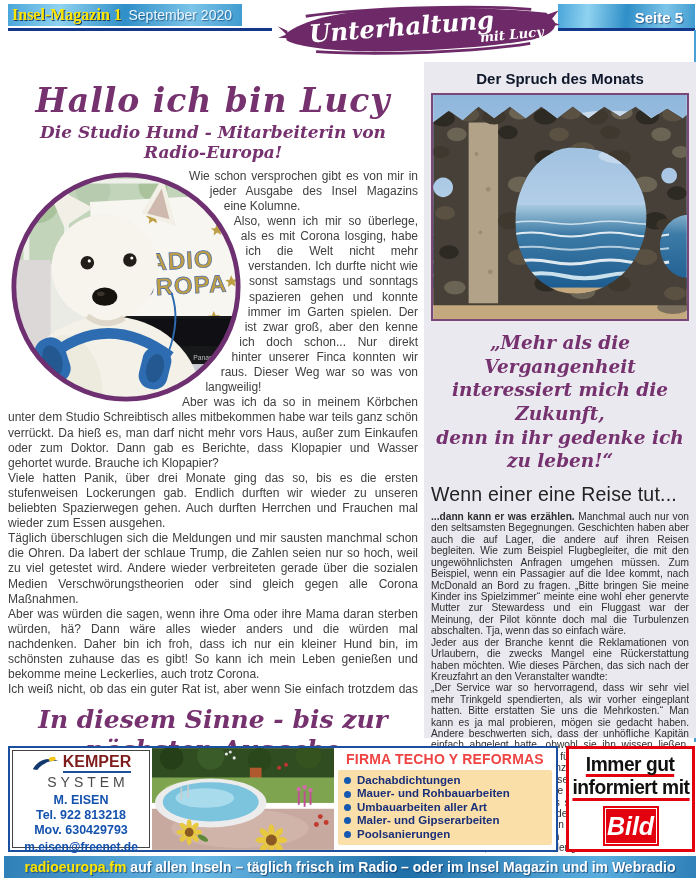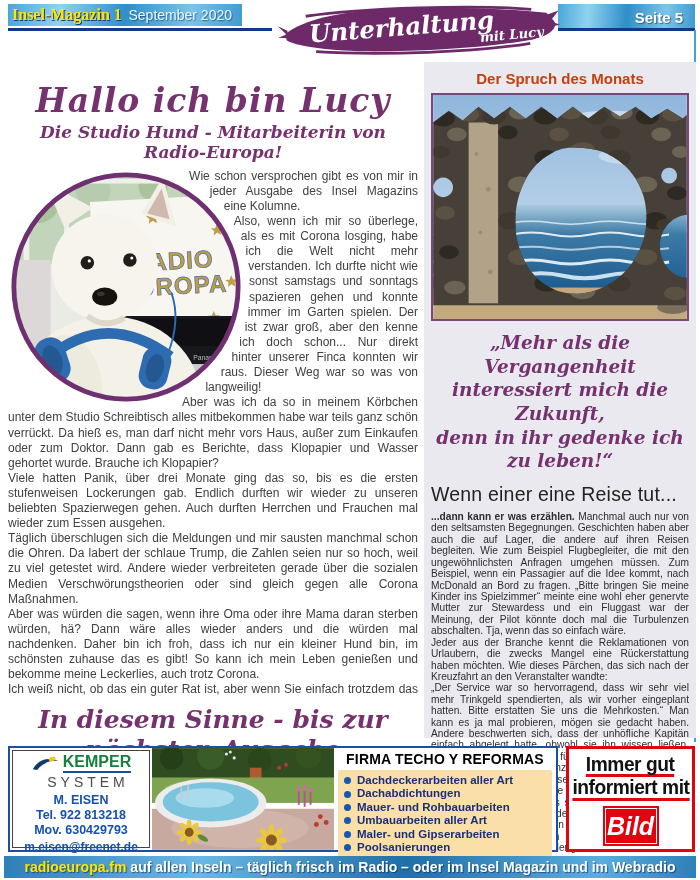--- a/index.html
+++ b/index.html
@@ -35,40 +35,40 @@
   .lucy-article { height:530px; overflow:hidden; }
   .dog-float { float:left; width:232px; height:232px; margin:2px 8px 4px 2px;
     shape-outside: circle(50%); }
   .dog-float svg { width:232px; height:232px; display:block; }
   .bodytext { font-size:12px; line-height:1.26; text-align:justify; color:#404040; hyphens:auto; }
   .closing { clear:both; text-align:center; padding-top:6px; }
   .closing .l1 { font-size:25px; line-height:1.2; }
   .closing .l2 { font-size:30px; line-height:1.2; }
   
   .panel { position:absolute; left:424px; top:62px; width:272px; height:676px; background:#e9e9ef; }
-  .panel-heading { color:#c2410c; font-weight:bold; font-size:15px; text-align:center; padding:8px 0 6px; }
+  .panel-heading { color:#0f172a; font-weight:bold; font-size:15px; text-align:center; padding:8px 0 6px; }
   .arch-wrap { width:258px; margin:0 auto; border:2px solid #7a4878; background:#cfe0ee; }
   .arch-wrap svg { display:block; width:254px; height:224px; }
   .quote { text-align:center; font-size:18.5px; line-height:1.28; padding:10px 2px 6px; }
   .reise-h { font-size:19.5px; color:#222; padding:4px 7px 3px; letter-spacing:.2px; }
   .reise-text { padding:2px 7px 0; font-size:10.2px; line-height:1.12; text-align:justify; color:#2e2e2e; hyphens:auto; }
   .reise-text p { margin:0; }
   
   .ad-main { position:absolute; left:8px; top:746px; width:550px; height:106px;
     border:2px solid #1b4fa0; background:#fff; display:flex; }
   .kemper { width:138px; border:1px solid #444; margin:2px; padding-top:3px; text-align:center; }
   .kemper-logo-row { display:flex; align-items:center; justify-content:center; gap:2px; }
-  .kemper-brand { font-size:16px; font-weight:bold; color:#15803d; border-bottom:2px solid #1b4f9c; line-height:1.05; }
+  .kemper-brand { font-size:16px; font-weight:bold; color:#7f1d1d; border-bottom:2px solid #1b4f9c; line-height:1.05; }
   .kemper-system { font-size:14px; color:#4a4a4a; letter-spacing:4px; margin:1px 0 3px 14px; }
   .kemper-line { font-size:12.5px; font-weight:bold; color:#1552ae; line-height:1.22; }
   .kemper-mail { font-size:12px; font-weight:bold; color:#1552ae; margin-top:1px; }
   .pool { width:182px; overflow:hidden; }
   .pool svg { display:block; width:182px; height:102px; }
   .techo { flex:1; padding:2px 4px; }
-  .techo-title { color:#000000; font-weight:bold; font-size:14px; text-align:center; letter-spacing:.2px; margin:1px 0 3px; }
+  .techo-title { color:#ef4444; font-weight:bold; font-size:14px; text-align:center; letter-spacing:.2px; margin:1px 0 3px; }
   .techo-list { background:#fbdfa8; border-radius:2px; padding:4px 6px; list-style:none; }
   .techo-list li { display:flex; align-items:center; font-size:11.5px; font-weight:bold; color:#1a2f7a; line-height:13.4px; }
   .dot { width:7px; height:7px; border-radius:50%; background:#1558b0; margin-right:6px; flex:0 0 auto; }
   .ad-bild { position:absolute; left:566px; top:746px; width:129px; height:106px;
     border:3px solid #e3000f; background:#fff; text-align:center; padding-top:5px; }
   .bild-line { display:inline-block; font-size:20px; font-weight:bold; color:#111;
     letter-spacing:-.5px; line-height:1.02; border-bottom:3px solid #e3000f; transform:scaleX(.96); }
   .bild-logo { width:56px; height:40px; background:#e3000f; color:#fff; margin:5px auto 0;
     font-weight:bold; font-style:italic; font-size:25px; line-height:40px;
     box-shadow: inset 0 0 0 2px #e3000f, inset 0 0 0 3px #fff; }
@@ -365,24 +365,20 @@
           <circle cx="178" cy="76" r="2.5" fill="#c2392e"></circle>
           <circle cx="168" cy="78" r="2.5" fill="#c2392e"></circle>
       </svg>
     </div>
 
     <div class="techo">
       <div class="techo-title">FIRMA TECHO Y REFORMAS</div>
       <ul class="techo-list">
         <li>
             <span class="dot"></span>
-            <span>Dachdeckerarbeiten aller Art</span>
-          </li>
-        <li>
-            <span class="dot"></span>
             <span>Dachabdichtungen</span>
           </li>
         <li>
             <span class="dot"></span>
             <span>Mauer- und Rohbauarbeiten</span>
           </li>
         <li>
             <span class="dot"></span>
             <span>Umbauarbeiten aller Art</span>
           </li>

